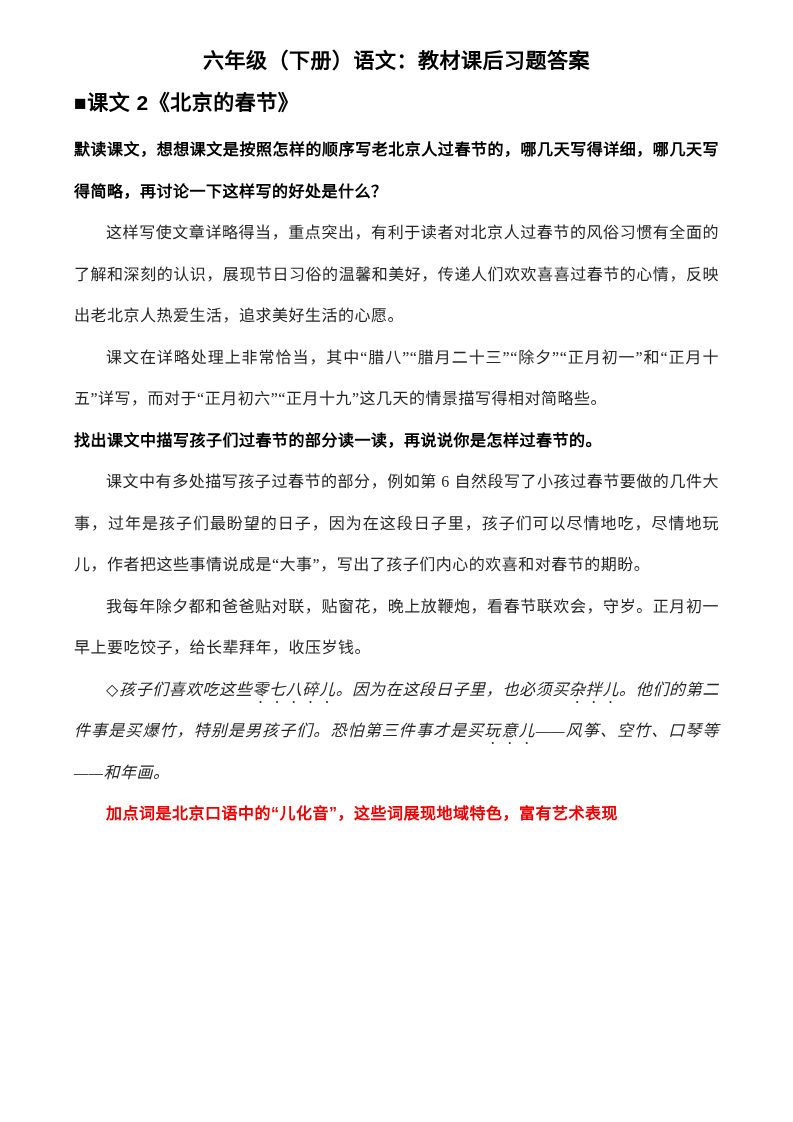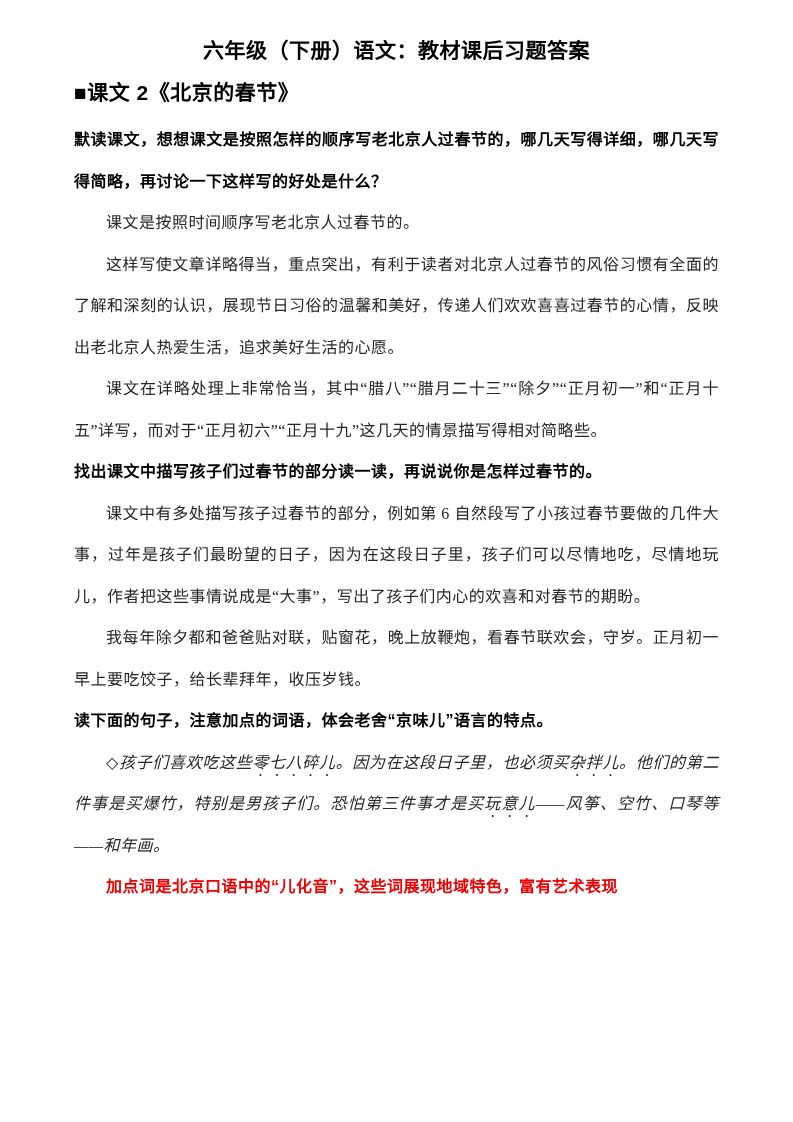--- a/index.html
+++ b/index.html
@@ -2,21 +2,21 @@
 <html lang="zh-CN"><head>
 <meta charset="utf-8">
 <style>
   html, body { margin: 0; padding: 0; background: #ffffff; }
   .page {
     position: relative;
     width: 793px;
     height: 1122px;
     box-sizing: border-box;
     background: #ffffff;
-    padding: 30px 74px 0 74px;
+    padding: 40px 74px 0 74px;
     overflow: hidden;
   }
   p {
     margin: 0;
     font-size: 16px;
     line-height: 41.5px;
     text-align: justify;
     letter-spacing: 0.5px;
   }
   .title {
@@ -67,31 +67,29 @@
 <body>
 
 <div class="page">
 
   <p class="title">六年级（下册）语文：教材课后习题答案</p>
 
   <p class="heading">■课文 2《北京的春节》</p>
 
   <p class="question q1">默读课文，想想课文是按照怎样的顺序写老北京人过春节的，哪几天写得详细，哪几天写得简略，再讨论一下这样写的好处是什么？</p>
 
-  <p class="answer">课文是按照时间顺序写老北京人过春节的。</p>
 
   <p class="answer">这样写使文章详略得当，重点突出，有利于读者对北京人过春节的风俗习惯有全面的了解和深刻的认识，展现节日习俗的温馨和美好，传递人们欢欢喜喜过春节的心情，反映出老北京人热爱生活，追求美好生活的心愿。</p>
 
   <p class="answer">课文在详略处理上非常恰当，其中“腊八”“腊月二十三”“除夕”“正月初一”和“正月十五”详写，而对于“正月初六”“正月十九”这几天的情景描写得相对简略些。</p>
 
   <p class="question">找出课文中描写孩子们过春节的部分读一读，再说说你是怎样过春节的。</p>
 
   <p class="answer">课文中有多处描写孩子过春节的部分，例如第 6 自然段写了小孩过春节要做的几件大事，过年是孩子们最盼望的日子，因为在这段日子里，孩子们可以尽情地吃，尽情地玩儿，作者把这些事情说成是“大事”，写出了孩子们内心的欢喜和对春节的期盼。</p>
 
   <p class="answer">我每年除夕都和爸爸贴对联，贴窗花，晚上放鞭炮，看春节联欢会，守岁。正月初一早上要吃饺子，给长辈拜年，收压岁钱。</p>
 
-  <p class="question">读下面的句子，注意加点的词语，体会老舍“京味儿”语言的特点。</p>
 
   <p class="excerpt"><span>◇</span><span>孩子们喜欢吃这些</span><span class="emph">零七八碎儿</span><span>。因为在这段日子里，也必须买</span><span class="emph">杂拌儿</span><span>。他们的第二件事是买爆竹，特别是男孩子们。恐怕第三件事才是买</span><span class="emph">玩意儿</span><span>——风筝、空竹、口琴等——和年画。</span></p>
 
   <p class="answer-red">加点词是北京口语中的“儿化音”，这些词展现地域特色，富有艺术表现</p>
 
 </div>
 
 </body></html>

